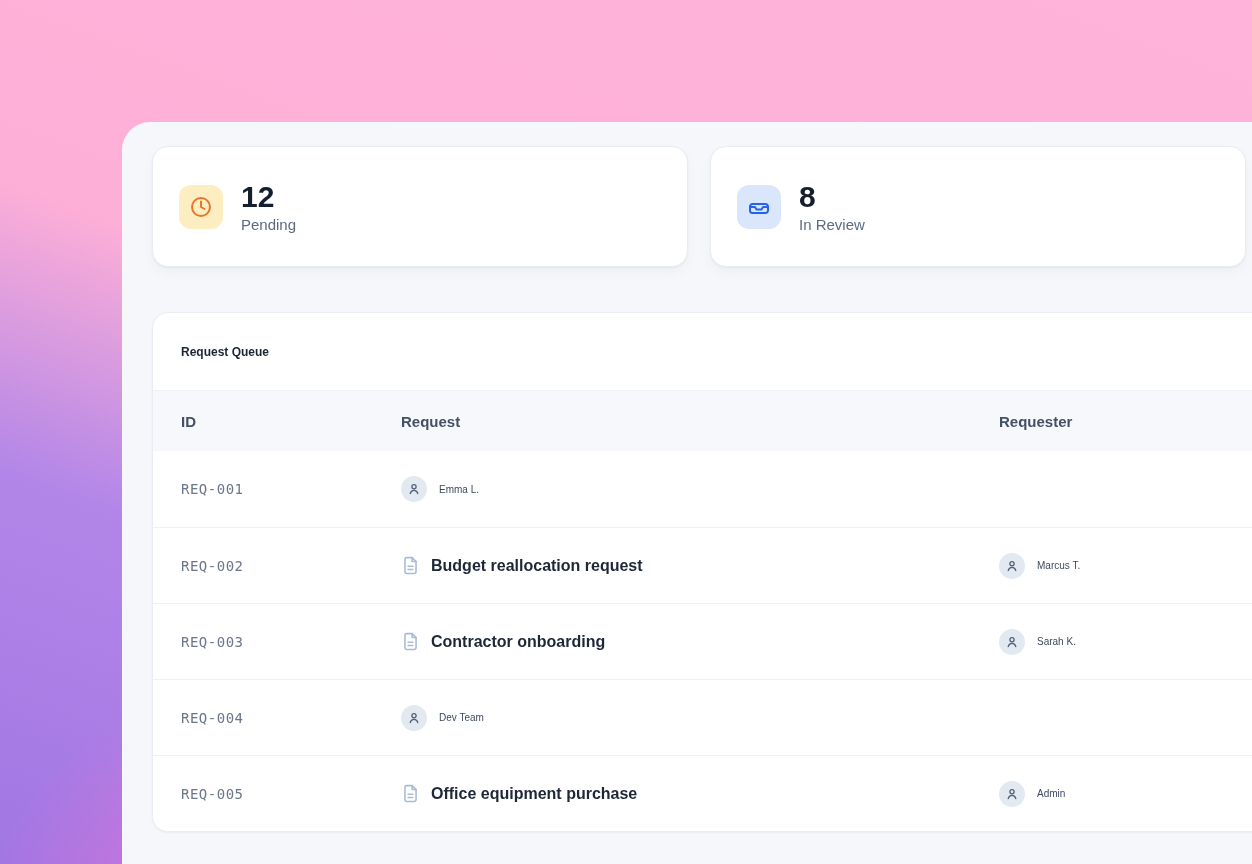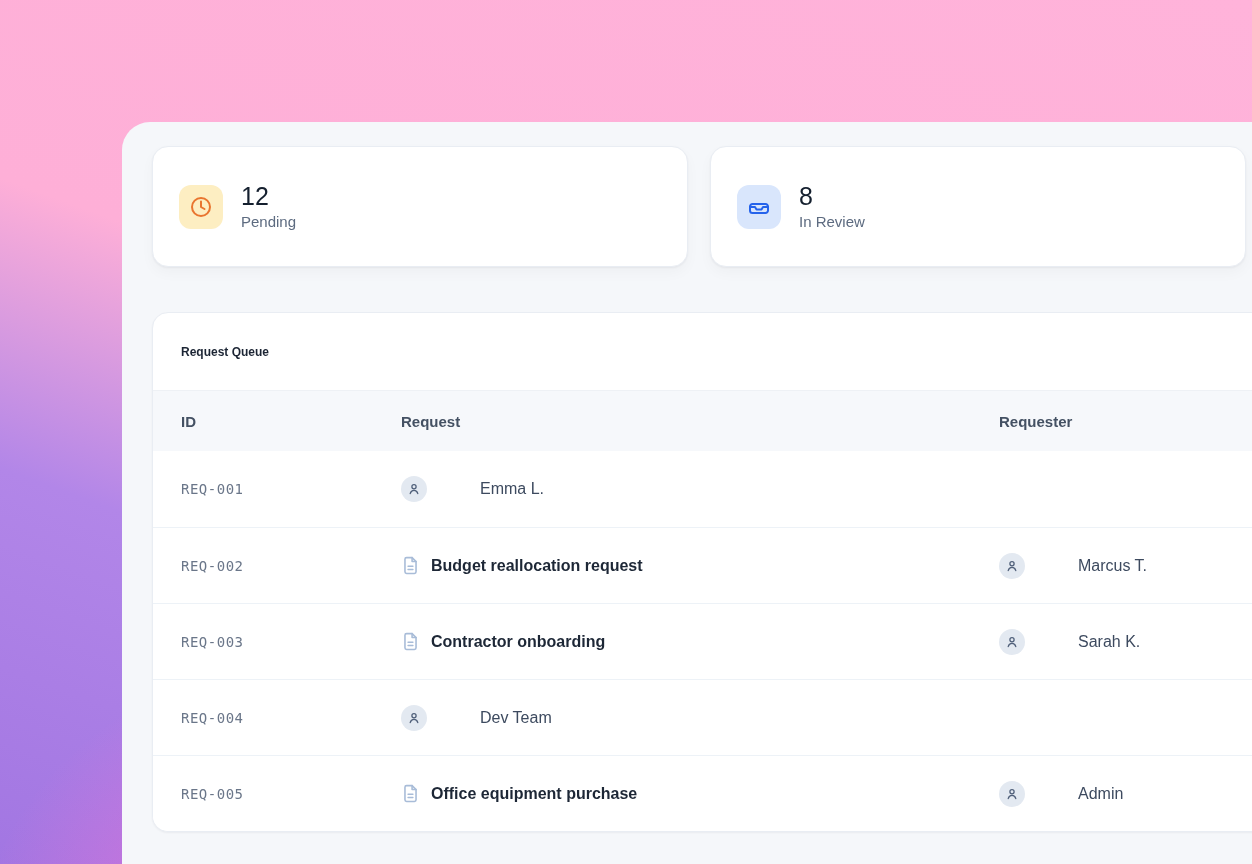--- a/index.html
+++ b/index.html
@@ -36,21 +36,21 @@
   .icon-box {
     width: 44px; height: 44px;
     border-radius: 12px;
     display: flex; align-items: center; justify-content: center;
     flex: 0 0 auto;
     margin-right: 18px;
   }
   .icon-box.amber { background: #fdeec2; color: #e9752f; }
   .icon-box.blue  { background: #d9e6fc; color: #2563eb; }
   .stat-text { display: flex; flex-direction: column; gap: 3px; }
-  .stat-value { font-size: 25px; font-weight: 400; color: #141f2e; line-height: 1.1; }
+  .stat-value { font-size: 30px; font-weight: 700; color: #141f2e; line-height: 1.1; }
   .stat-label { font-size: 15px; color: #5d6b80; }
 
   
   .table-card {
     margin-top: 45px;
     width: 1320px;
     background: #ffffff;
     border: 1px solid #e9edf3;
     border-radius: 16px;
     overflow: hidden;
@@ -91,21 +91,21 @@
   .doc-icon { color: #a8bcd8; display: flex; }
   .req-text { font-size: 16px; font-weight: 700; color: #1d2736; }
 
   .td-who { display: flex; align-items: center; gap: 12px; }
   .avatar {
     width: 26px; height: 26px; border-radius: 50%;
     background: #e3e9f1; color: #50607a;
     display: flex; align-items: center; justify-content: center;
     flex: 0 0 auto;
   }
-  .who-text { font-size: 16px; color: #3d4a5f; margin-left: 41px; }
+  .who-text { font-size: 10px; color: #3d4a5f; }
 
   svg { display: block; }
 </style>
 </head>
 <body>
 
 <div class="panel">
 
   <section class="stats">
 

